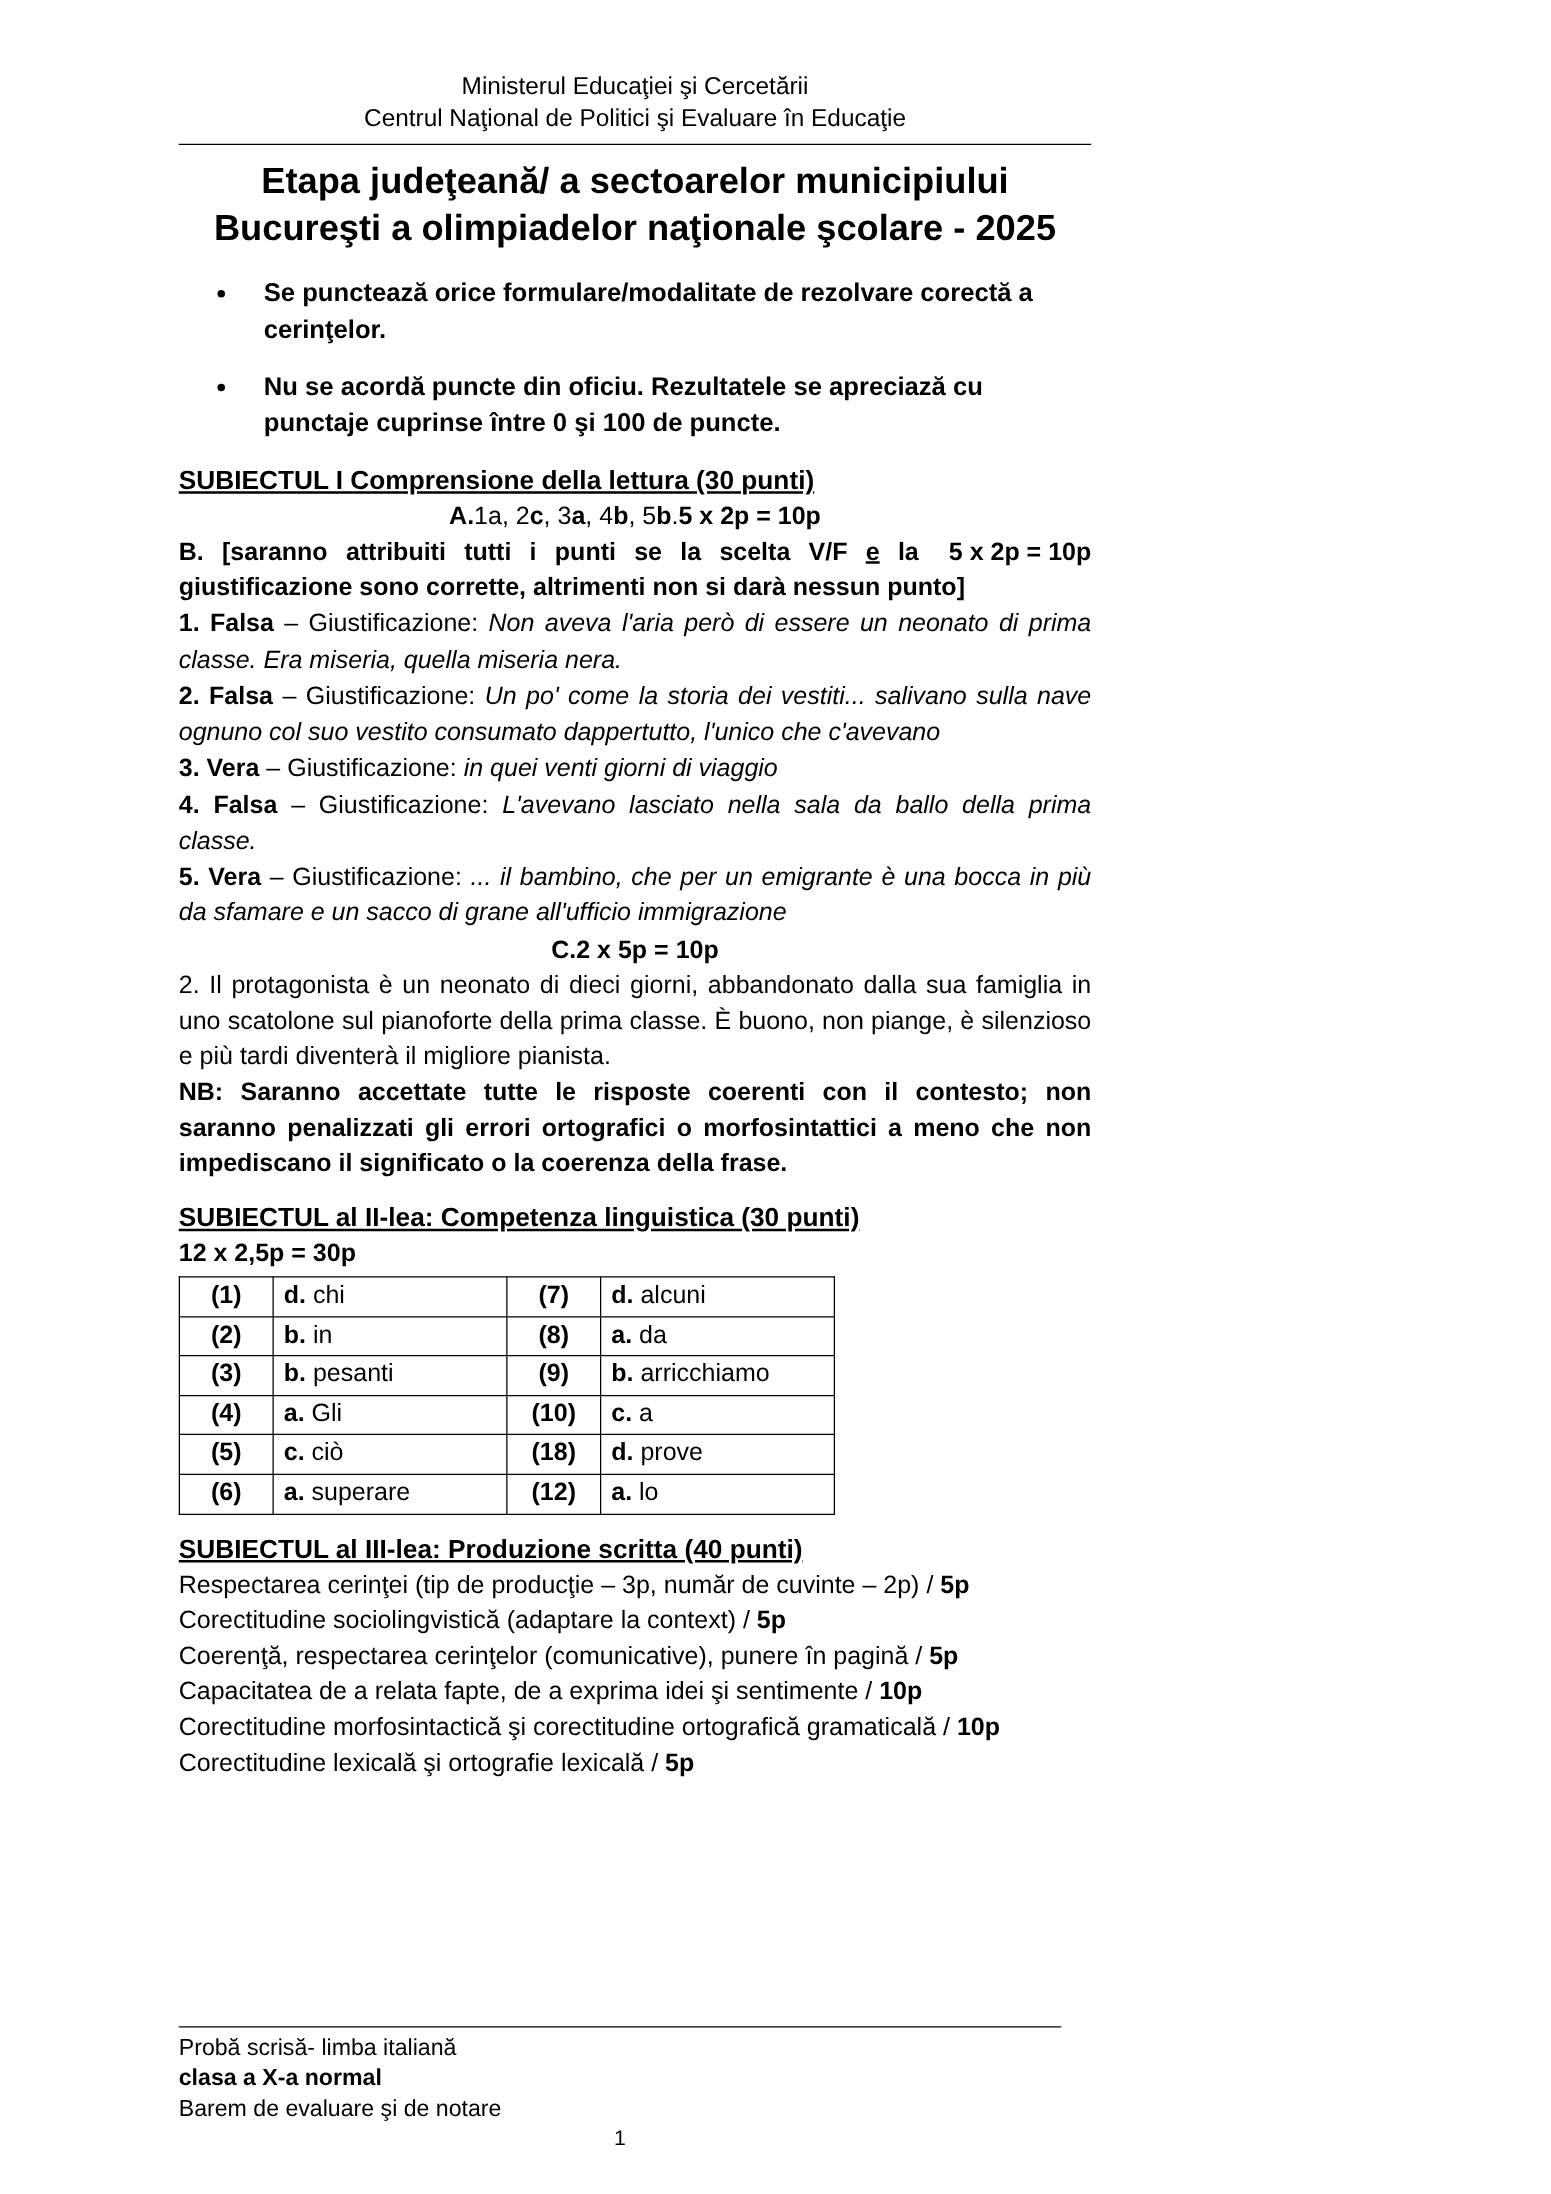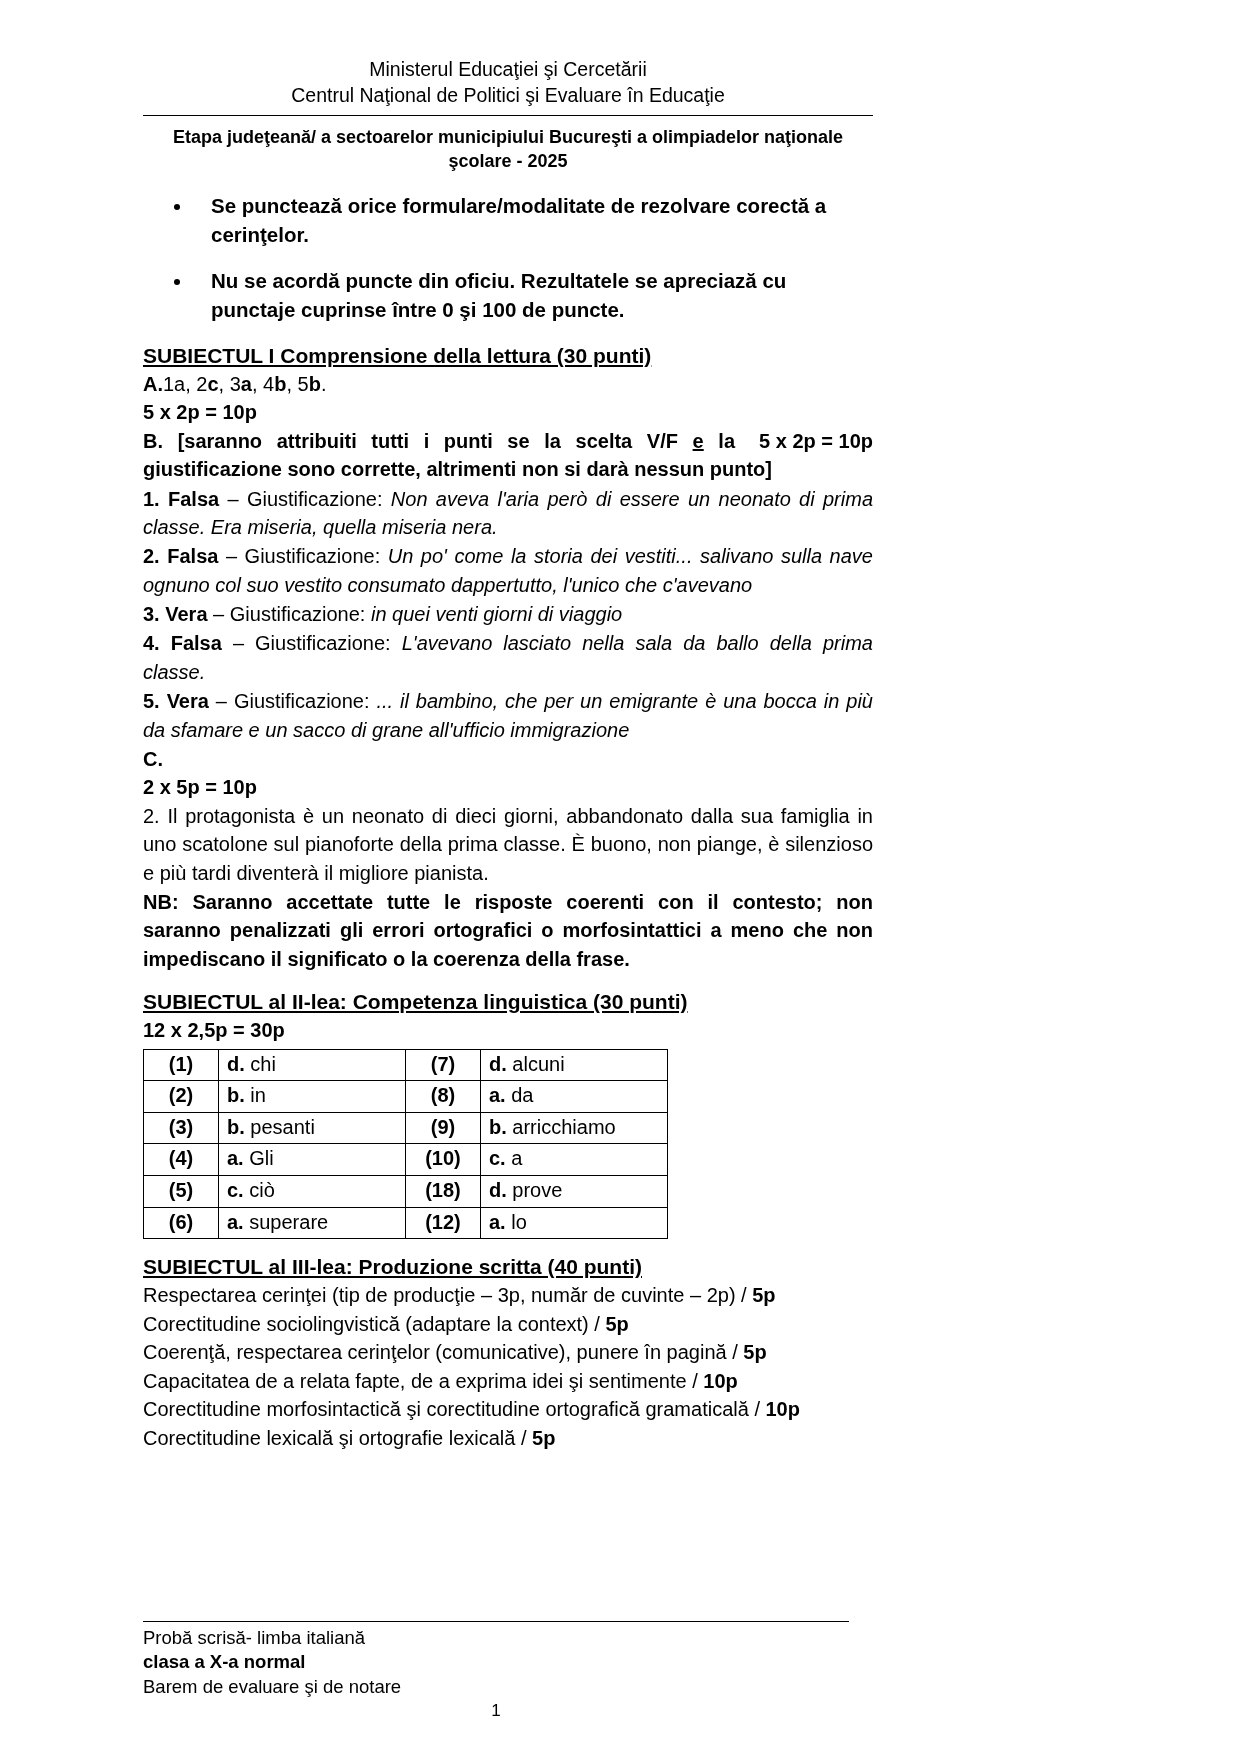--- a/index.html
+++ b/index.html
@@ -29,21 +29,21 @@
   }
   .header-rule {
     border: 0;
     border-top: 1.4px solid #000;
     margin: 6px 0 10px 0;
   }
   
   .etapa {
     text-align: center;
     font-weight: bold;
-    font-size: 18px;
+    font-size: 29px;
     line-height: 1.33;
     margin: 4px 0 16px 0;
   }
   .olimpiada {
     text-align: center;
     font-weight: bold;
     font-size: 21.5px;
     line-height: 1.36;
     margin: 0 0 22px 0;
   }
@@ -84,21 +84,20 @@
     font-weight: bold;
     float: right;
     margin-left: 24px;
   }
   .row-flex {
     display: flex;
     justify-content: center;
     align-items: baseline;
     font-size: 20px;
     line-height: 1.42;
-    flex-direction: column;
   }
   .justified {
     text-align: justify;
     text-align-last: left;
   }
   .spacer { height: 16px; }
 
   
   table.answers {
     border-collapse: collapse;

